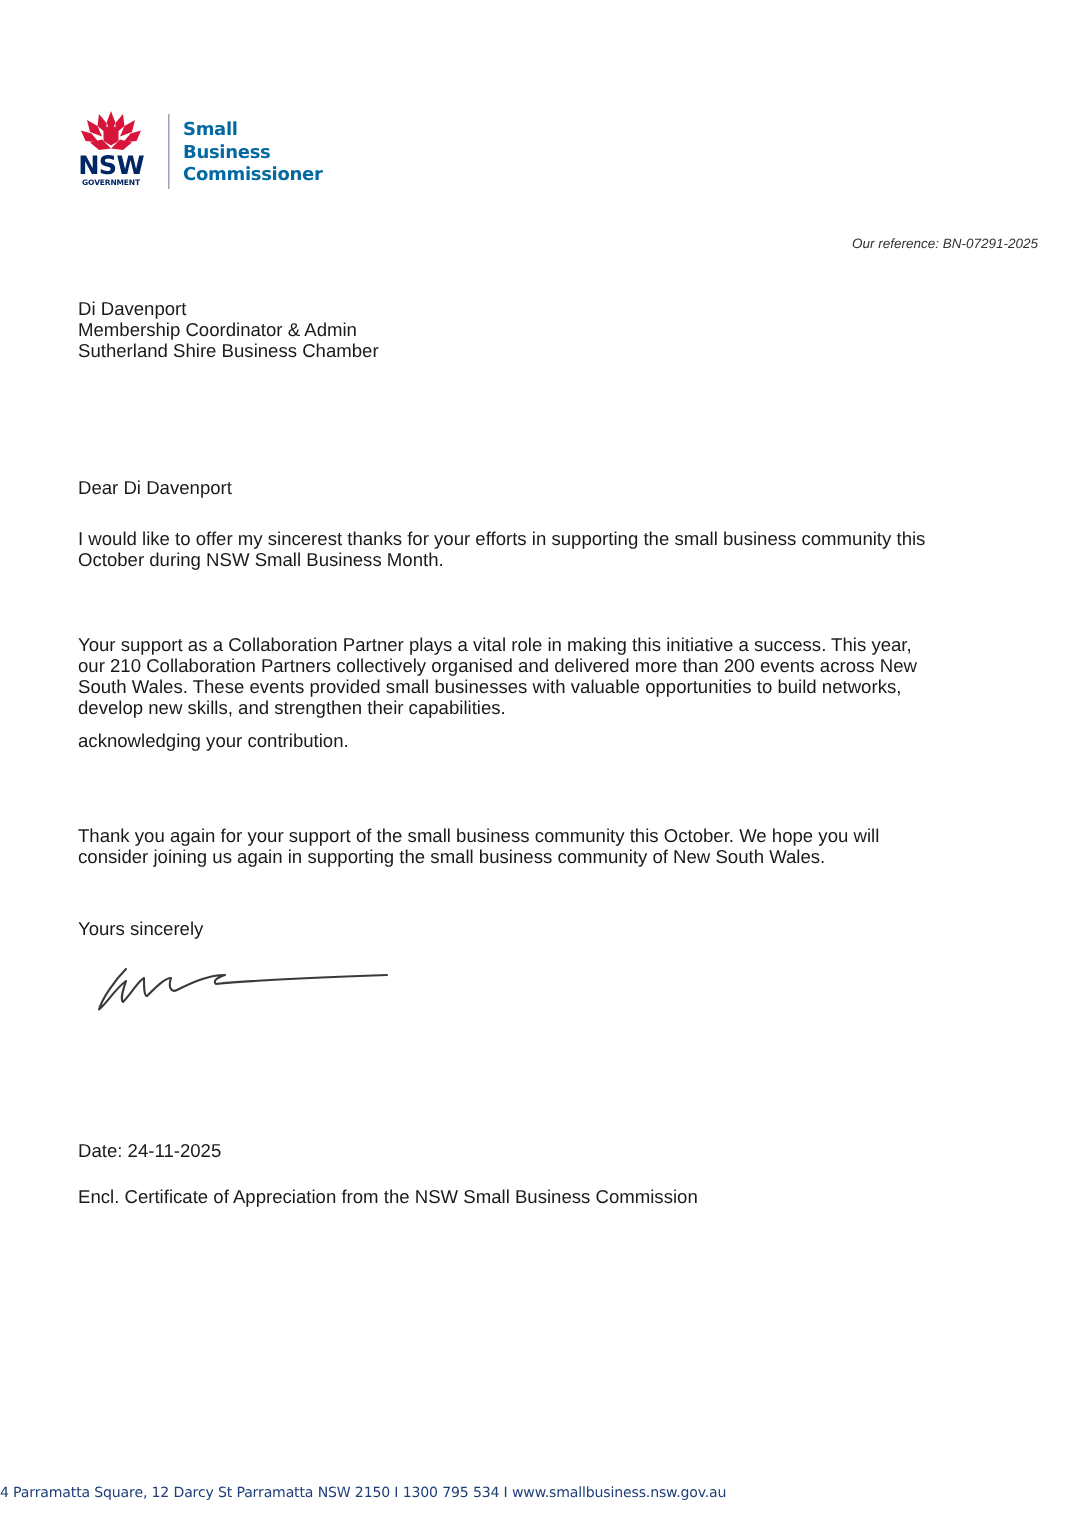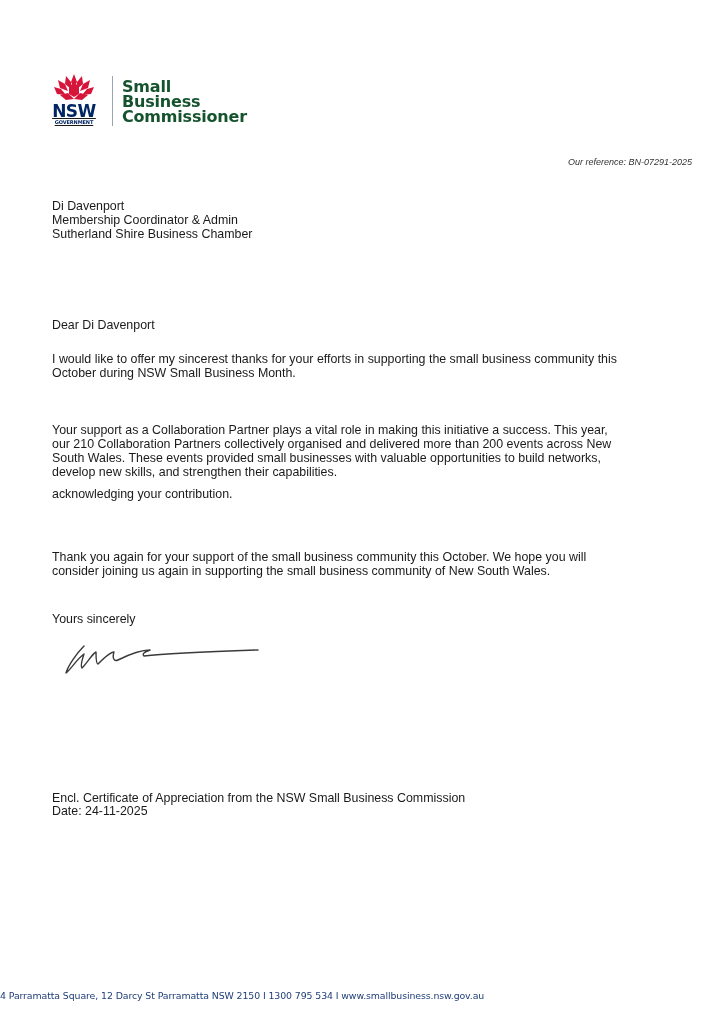--- a/index.html
+++ b/index.html
@@ -28,21 +28,20 @@
       top: 72px;
       display: flex;
       align-items: center;
     }
     .logo-nsw {
       width: 52px;
       height: 58px;
       display: flex;
       flex-direction: column;
       align-items: center;
-      text-decoration: underline;
     }
     .logo-waratah { width: 44px; height: 30px; }
     .logo-nsw-text {
       font-family: "DejaVu Sans", sans-serif;
       font-weight: bold;
       font-size: 17px;
       letter-spacing: -0.5px;
       color: #002664;
       line-height: 16px;
       margin-top: 1px;
@@ -57,23 +56,23 @@
     }
     .logo-divider {
       width: 1px;
       height: 50px;
       background: #9aa4b4;
       margin-left: 12px;
       margin-right: 9px;
     }
     .logo-title {
       font-family: "DejaVu Sans", sans-serif;
-      font-size: 16px;
+      font-size: 12px;
       line-height: 15px;
-      color: #14532d;
+      color: #0369a1;
       font-weight: 600;
       letter-spacing: -0.2px;
     }
     .logo-title div { white-space: nowrap; }
 
     .reference {
       position: absolute;
       right: 32px;
       top: 157px;
       font-size: 9px;
@@ -176,18 +175,18 @@
     <span class="line">consider joining us again in supporting the small business community of New South Wales.</span>
   </div>
 
   <div class="text" style="top:612px;">Yours sincerely</div>
 
   <svg class="signature" viewBox="0 0 210 38">
     <path d="M22 6 C14 14, 6 26, 4 33 C10 28, 14 20, 22 14 C20 20, 18 26, 20 28 C26 22, 30 14, 34 12 C34 18, 34 24, 36 24 C42 18, 48 12, 52 12 C50 18, 52 22, 56 20 C64 16, 76 10, 88 10 C82 12, 80 14, 82 16 C100 14, 140 12, 196 10" fill="none" stroke="#3a3a3a" stroke-width="1.4" stroke-linecap="round" stroke-linejoin="round"></path>
   </svg>
 
 
-  <div class="text" style="top:804px;">Date: 24-11-2025</div>
+  <div class="text" style="top:760px;">Date: 24-11-2025</div>
 
   <div class="text" style="top:791px;">Encl. Certificate of Appreciation from the NSW Small Business Commission</div>
 
   <div class="footer">4 Parramatta Square, 12 Darcy St Parramatta NSW 2150 I 1300 795 534 I www.smallbusiness.nsw.gov.au</div>
 </div>
 
 </body></html>

